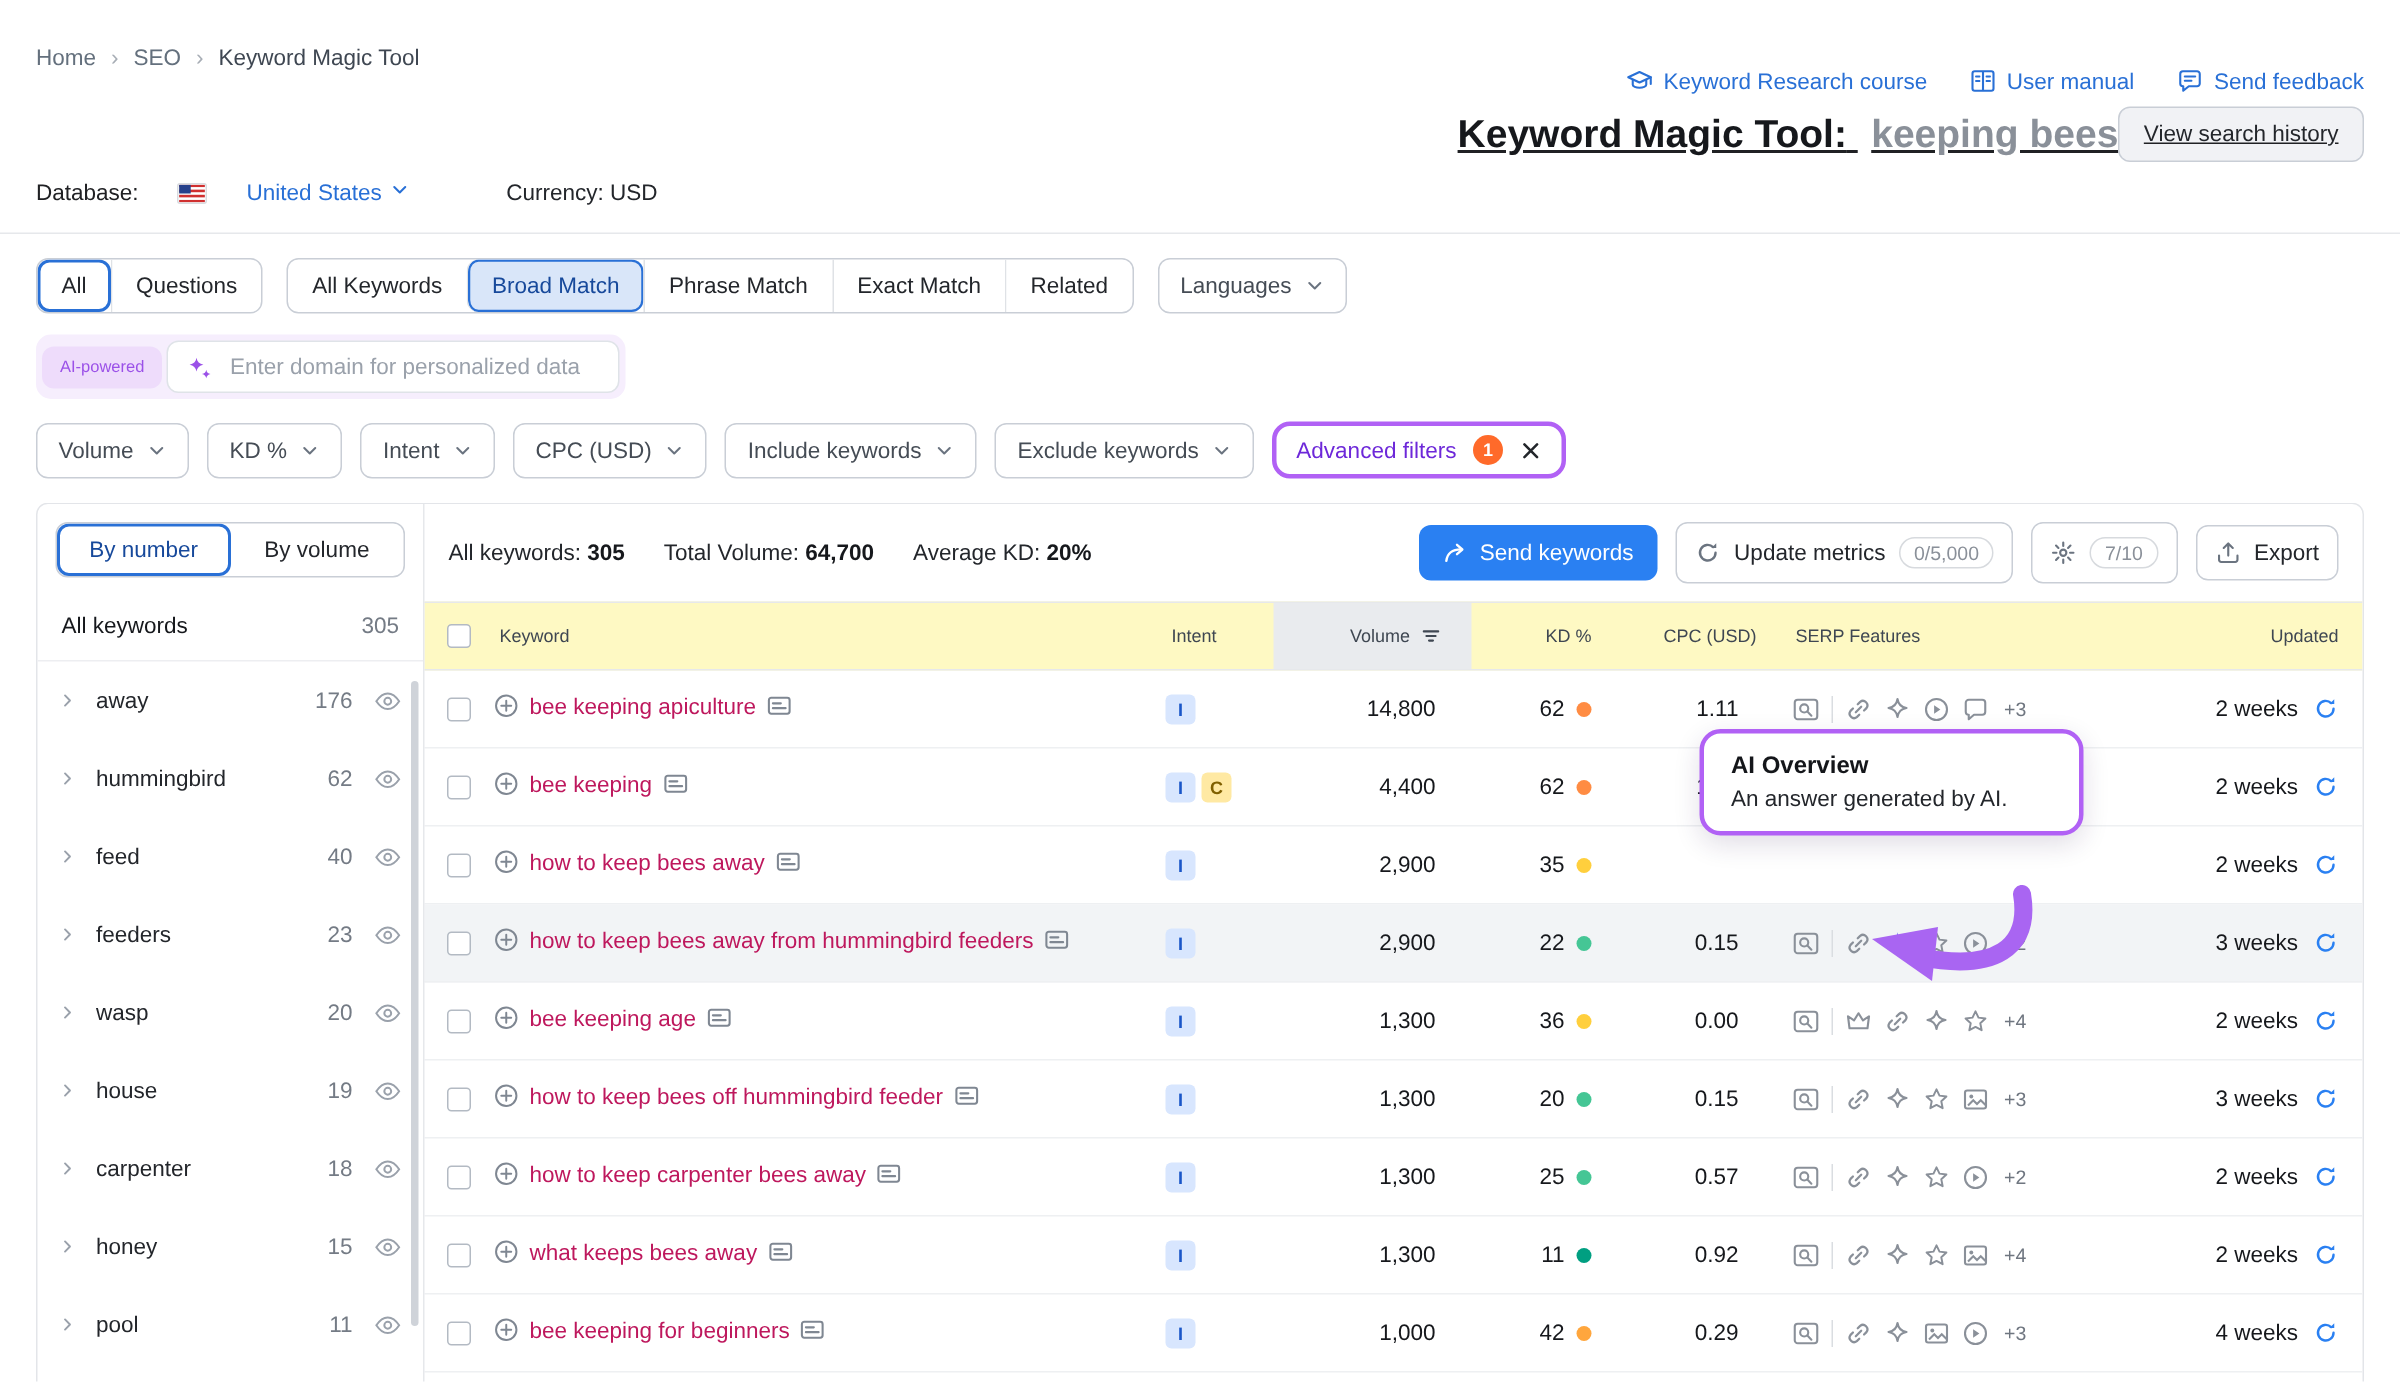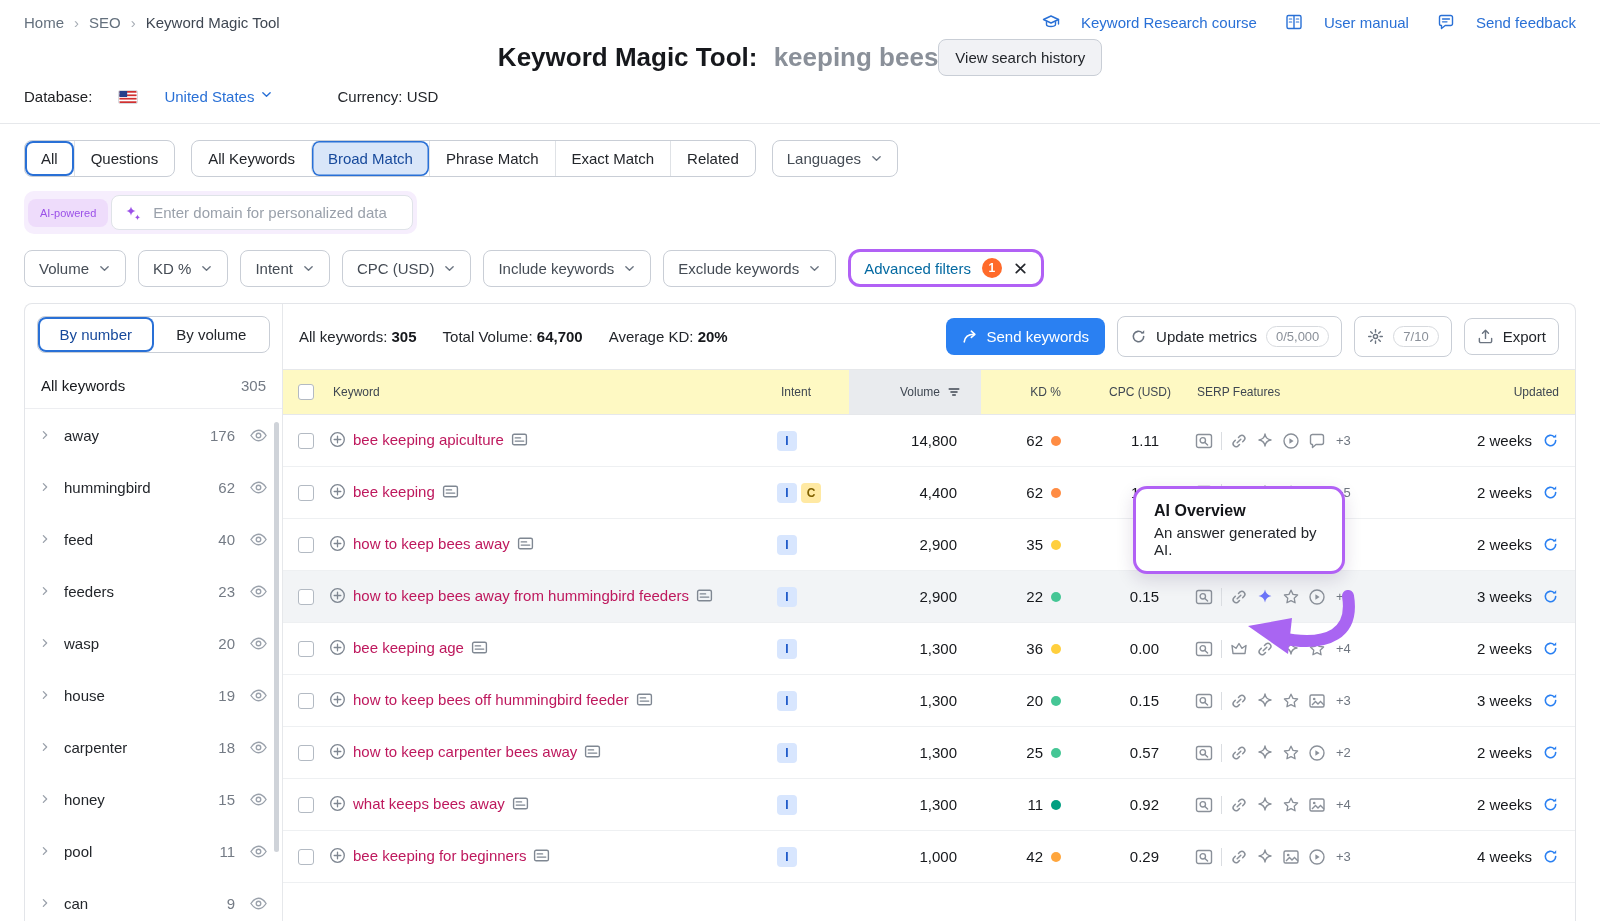--- a/index.html
+++ b/index.html
@@ -12,25 +12,25 @@
   .ic { display:inline-flex; width:18px; height:18px; flex:none; }
   .ic svg { width:100%; height:100%; }
 
   
   .topbar { display:flex; justify-content:space-between; align-items:center; padding:13px 24px 4px; }
   .breadcrumb { display:flex; align-items:center; gap:10px; color:#64707d; }
   .breadcrumb a { color:#64707d; text-decoration:none; cursor:pointer; }
   .bc-sep { color:#a7adb5; }
   .bc-current { color:#3f4752; }
   .top-links { display:flex; gap:28px; }
-  .top-link { display:flex; align-items:center; gap:21px; color:#2970d6; cursor:pointer; }
+  .top-link { display:flex; align-items:center; gap:7px; color:#2970d6; cursor:pointer;margin-top:32px; }
   .top-link .ic { color:#2970d6; }
 
   
-  .title-row { display:flex; justify-content:center; align-items:center; padding:4px 24px 8px; }
+  .title-row { display:flex; justify-content:flex-end; align-items:center; padding:4px 24px 8px;text-decoration:underline; }
   h1 { margin:0; font-size:26px; font-weight:bold; }
   .t-prefix { color:#16181c; }
   .t-query { color:#8a9099; margin-left:9px; }
   .btn-light { background:#f1f2f5; border:1px solid #c9ced6; border-radius:8px; padding:9px 16px; font-size:15px; color:#23262b; cursor:pointer; font-family:inherit; }
 
   
   .db-row { display:flex; align-items:center; gap:26px; padding:4px 24px 18px; }
   .flag { width:20px; height:14px; border:1px solid #d8dbe0; border-radius:2px; overflow:hidden; display:inline-flex; }
   .flag svg { width:100%; height:100%; }
   .db-value { display:flex; gap:6px; color:#2970d6; cursor:pointer; }
@@ -55,21 +55,21 @@
   .ai-input-wrap { display:flex; align-items:center; gap:9px; background:#fff; border:1px solid #dfe3e8; border-radius:8px; padding:7px 12px; width:302px; }
   .ai-input-wrap input { border:none; outline:none; width:100%; font-size:15px; color:#444; font-family:inherit; background:transparent; }
   .ai-input-wrap input::placeholder { color:#9aa1ab; }
 
   
   .filters-row { display:flex; gap:12px; padding:15px 24px 12px; align-items:center; }
   .fdrops { display:flex; gap:12px; }
   .fdrop { display:flex; align-items:center; gap:9px; border:1px solid #c9ced6; border-radius:8px; padding:9px 14px; color:#454c55; background:#fff; cursor:pointer; white-space:nowrap; }
   .fdrop .ic { width:13px; height:13px; color:#6b7480; }
   .adv-wrap { display:flex; align-items:center; gap:11px; border:3px solid #b161f5; border-radius:12px; padding:6px 13px; }
-  .adv-label { color:#0369a1; cursor:pointer; }
+  .adv-label { color:#6d28d9; cursor:pointer; }
   .adv-badge { width:20px; height:20px; border-radius:50%; background:#ff6a2a; color:#fff; font-size:12px; font-weight:bold; display:flex; align-items:center; justify-content:center; }
   .adv-close { width:15px; height:15px; color:#23262b; cursor:pointer; }
 
   
   .card { margin:4px 24px 0; border:1px solid #e3e5e9; border-bottom:none; border-radius:8px 8px 0 0; display:flex; height:625px; overflow:hidden; background:#fff; }
 
   
   .sidebar { width:258px; border-right:1px solid #e6e8eb; position:relative; padding-top:12px; flex:none; }
   .seg { display:flex; margin:0 12px 10px; border:1px solid #c9ced6; border-radius:8px; }
   .seg-btn { flex:1; text-align:center; padding:9px 0; color:#23262b; cursor:pointer; }
@@ -117,21 +117,21 @@
   .c-kd { display:flex; align-items:center; justify-content:flex-end; gap:8px; padding-right:16px; color:#16181c; }
   .kd-dot { width:10px; height:10px; border-radius:50%; flex:none; }
   .c-cpc { padding-right:30px; }
   .c-serp { display:flex; align-items:center; gap:8px; color:#8a9099; padding-left:6px; }
   .serp-div { width:1px; height:18px; background:#dadde1; }
   .serp-more { font-size:13px; color:#6f7680; margin-left:2px; }
   .c-upd { display:flex; align-items:center; justify-content:flex-end; gap:10px; padding-right:16px; color:#16181c; }
   .c-upd .ic { color:#2a80f2; width:17px; height:17px; cursor:pointer; }
 
   
-  .ai-tooltip { position:absolute; left:1133px; top:486px; width:212px; background:#fff; border:3px solid #b161f5; border-radius:14px; padding:13px 18px; box-shadow:0 6px 18px rgba(40,20,80,.14); z-index:20; }
+  .ai-tooltip { position:absolute; left:1133px; top:486px; width:256px; background:#fff; border:3px solid #b161f5; border-radius:14px; padding:13px 18px; box-shadow:0 6px 18px rgba(40,20,80,.14); z-index:20; }
   .tt-title { font-size:16px; font-weight:bold; color:#14161a; margin-bottom:4px; }
   .tt-sub { font-size:15px; color:#23262b; }
   .ai-arrow { position:absolute; left:1236px; top:590px; z-index:21; }
 </style>
 </head>
 <body>
 
 <div class="topbar">
   <nav class="breadcrumb">
     <a>Home</a>

